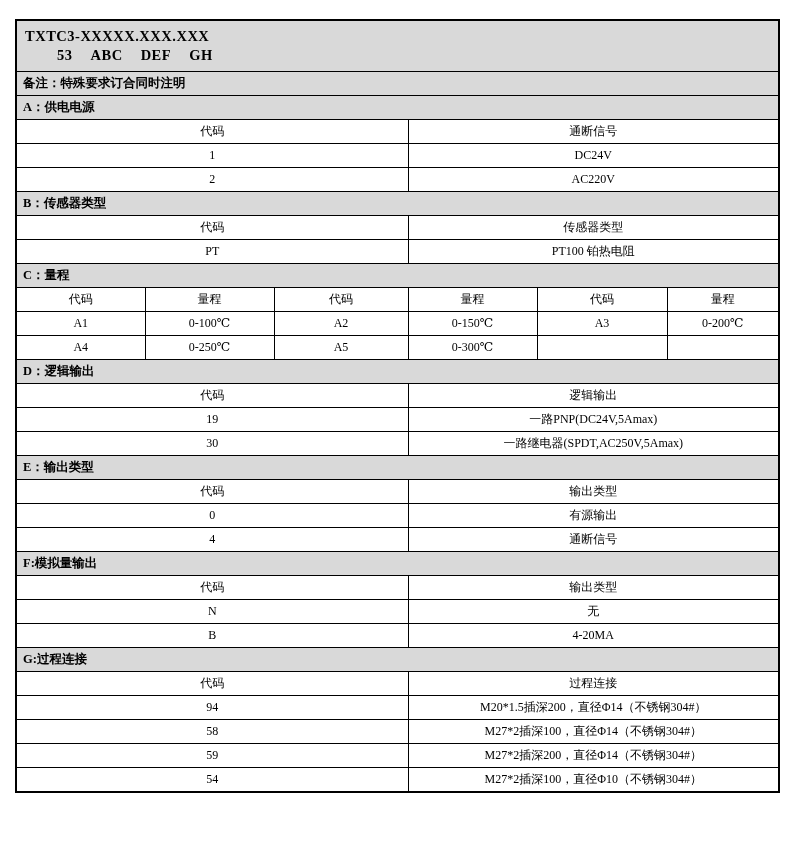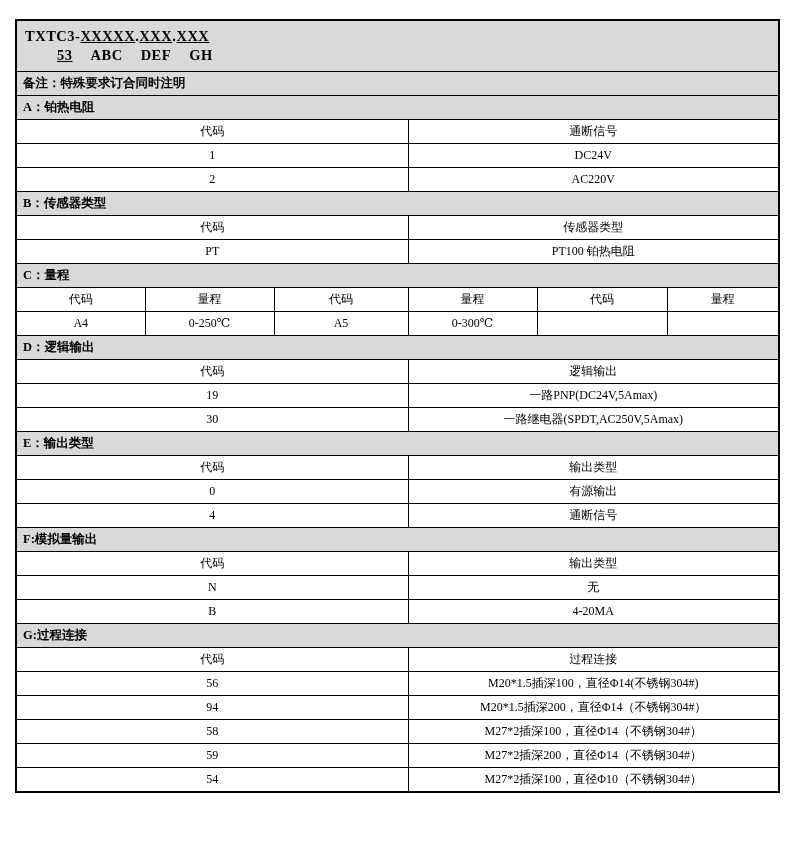--- a/index.html
+++ b/index.html
@@ -39,21 +39,21 @@
     vertical-align: middle;
   }
   .t1, .t2 {
     font-weight: bold;
     font-size: 14.5px;
     letter-spacing: 0.5px;
     line-height: 19px;
   }
   .t2 { padding-left: 32px; }
   .t2 span { margin-right: 18px; text-align: center; }
-  .u { text-decoration: underline; }
+  .u { }
   td.band-cell {
     background: #d9d9d9;
     text-align: left;
     font-weight: bold;
     font-size: 12.5px;
     padding-left: 6px;
   }
 </style>
 </head>
 <body>
@@ -75,21 +75,21 @@
         <div class="t1"><span>TXTC3-</span><span class="u">XXXXX</span><span>.</span><span class="u">XXX</span><span>.</span><span class="u">XXX</span></div>
         <div class="t2"><span class="u">53</span><span>ABC</span><span>DEF</span><span>GH</span></div>
       </td>
     </tr>
 
     <tr>
       <td colspan="6" class="band-cell">备注：特殊要求订合同时注明</td>
     </tr>
 
     <tr>
-      <td colspan="6" class="band-cell">A：铂热电阻</td>
+      <td colspan="6" class="band-cell">A：供电电源</td>
     </tr>
     <tr>
       <td colspan="3">代码</td>
       <td colspan="3">通断信号</td>
     </tr>
     <tr>
       <td colspan="3">1</td>
       <td colspan="3">DC24V</td>
     </tr>
     <tr>
@@ -114,20 +114,28 @@
     </tr>
     <tr>
       <td>代码</td>
       <td>量程</td>
       <td>代码</td>
       <td>量程</td>
       <td>代码</td>
       <td>量程</td>
     </tr>
     <tr>
+      <td>A1</td>
+      <td>0-100℃</td>
+      <td>A2</td>
+      <td>0-150℃</td>
+      <td>A3</td>
+      <td>0-200℃</td>
+    </tr>
+    <tr>
       <td>A4</td>
       <td>0-250℃</td>
       <td>A5</td>
       <td>0-300℃</td>
       <td></td>
       <td></td>
     </tr>
 
     <tr>
       <td colspan="6" class="band-cell">D：逻辑输出</td>
@@ -178,24 +186,20 @@
     </tr>
 
     <tr>
       <td colspan="6" class="band-cell">G:过程连接</td>
     </tr>
     <tr>
       <td colspan="3">代码</td>
       <td colspan="3">过程连接</td>
     </tr>
     <tr>
-      <td colspan="3">56</td>
-      <td colspan="3">M20*1.5插深100，直径Φ14(不锈钢304#)</td>
-    </tr>
-    <tr>
       <td colspan="3">94</td>
       <td colspan="3">M20*1.5插深200，直径Φ14（不锈钢304#）</td>
     </tr>
     <tr>
       <td colspan="3">58</td>
       <td colspan="3">M27*2插深100，直径Φ14（不锈钢304#）</td>
     </tr>
     <tr>
       <td colspan="3">59</td>
       <td colspan="3">M27*2插深200，直径Φ14（不锈钢304#）</td>

